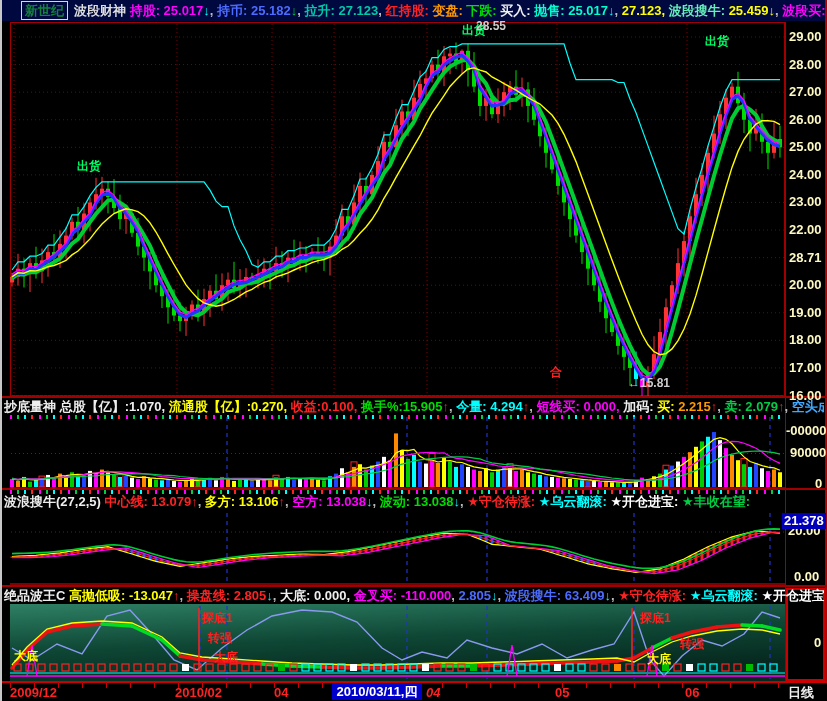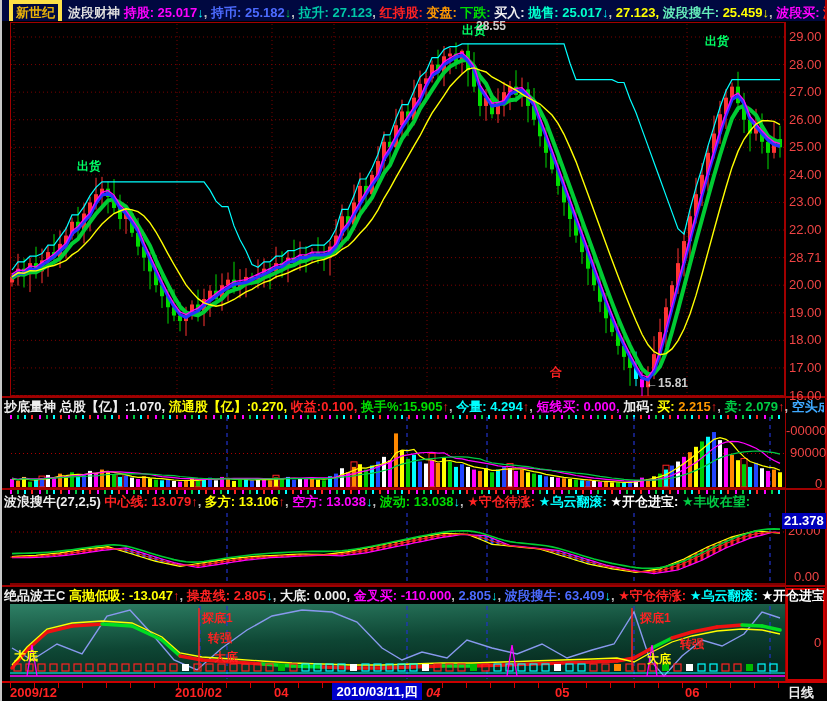--- a/index.html
+++ b/index.html
@@ -1,24 +1,24 @@
 <!DOCTYPE html>
 <html><head>
 <meta charset="utf-8">
 <style>
   html,body{margin:0;padding:0;background:#444;}
   .screen{position:relative;width:827px;height:701px;background:#000;overflow:hidden;
     font-family:"Liberation Sans","DejaVu Sans",sans-serif;border-left:2px solid #c8c8c8;box-sizing:border-box;}
   .topbar{position:absolute;left:0;top:0;width:827px;height:21px;background:#000840;
     white-space:nowrap;overflow:hidden;font-size:13px;font-weight:bold;line-height:21px;}
   .hseg{letter-spacing:0;}
-  .brandbox{display:inline-block;border:4px solid #fde047;color:#eab308;padding:0 3px;margin:0 6px 0 7px;line-height:17px;}
+  .brandbox{display:inline-block;border:1px solid #fde047;color:#15803d;padding:0 3px;margin:0 6px 0 19px;line-height:17px;}
   .phead{position:absolute;left:2px;width:820px;height:16px;white-space:nowrap;overflow:hidden;
     font-size:13px;font-weight:bold;line-height:16px;}
-  .axlabel{position:absolute;color:#ef4444;font-size:13px;font-weight:normal;line-height:14px;}
+  .axlabel{position:absolute;color:#fef9c3;font-size:13px;font-weight:bold;line-height:14px;}
   .ann{position:absolute;font-size:12px;font-weight:bold;line-height:12px;white-space:nowrap;}
   .frame-main{position:absolute;left:8px;top:22px;width:775px;height:374px;border:1px solid #a00000;box-sizing:border-box;}
   .vaxis{position:absolute;left:783px;top:22px;width:1px;height:659px;background:#a00000;}
   .vright{position:absolute;left:823px;top:0px;width:2px;height:681px;background:#b00000;}
   .hline{position:absolute;left:0;width:827px;height:2px;background:#a00000;}
   .tickstrip{position:absolute;left:8px;width:775px;height:4px;
     background:repeating-linear-gradient(90deg,#ff00ff 0 2px,#000 2px 7px,#00cc44 7px 9px,#000 9px 14px,#00ffff 14px 16px,#000 16px 21px,#ff2222 21px 23px,#000 23px 29px);}
   .p4axisbox{position:absolute;left:784px;top:588px;width:39px;height:93px;border:2px solid #cc0000;box-sizing:border-box;}
   .bottombar{position:absolute;left:0;top:681px;width:827px;height:20px;background:#000;border-top:2px solid #cc0000;box-sizing:border-box;}
   .bticks{position:absolute;left:8px;top:683px;width:775px;height:5px;
@@ -761,21 +761,21 @@
       <div class="axlabel" style="left: 792px; top: 570px;">0.00</div>
       <div class="axlabel" style="left: 812px; top: 636px;">0</div>
     </div>
   <div class="curbox">21.378</div>
 
   <div id="anns">
       <div class="ann" style="left: 75px; top: 160px; color: rgb(0, 255, 102);">出货</div>
       <div class="ann" style="left: 460px; top: 24px; color: rgb(0, 255, 102);">出货</div>
       <div class="ann" style="left: 474px; top: 20px; color: rgb(204, 204, 204);">28.55</div>
       <div class="ann" style="left: 703px; top: 35px; color: rgb(0, 255, 102);">出货</div>
-      <div class="ann" style="left: 644px; top: 377px; color: rgb(204, 204, 204);">←15.81</div>
+      <div class="ann" style="left: 626px; top: 377px; color: rgb(204, 204, 204);">←15.81</div>
       <div class="ann" style="left: 548px; top: 366px; color: rgb(255, 34, 34);">合</div>
       <div class="ann" style="left: 12px; top: 650px; color: rgb(255, 255, 0);">大底</div>
       <div class="ann" style="left: 200px; top: 612px; color: rgb(255, 34, 34);">探底1</div>
       <div class="ann" style="left: 206px; top: 632px; color: rgb(255, 34, 34);">转强</div>
       <div class="ann" style="left: 212px; top: 651px; color: rgb(255, 34, 34);">大底</div>
       <div class="ann" style="left: 638px; top: 612px; color: rgb(255, 34, 34);">探底1</div>
       <div class="ann" style="left: 678px; top: 638px; color: rgb(255, 34, 34);">转强</div>
       <div class="ann" style="left: 645px; top: 653px; color: rgb(255, 255, 0);">大底</div>
     </div>
 

